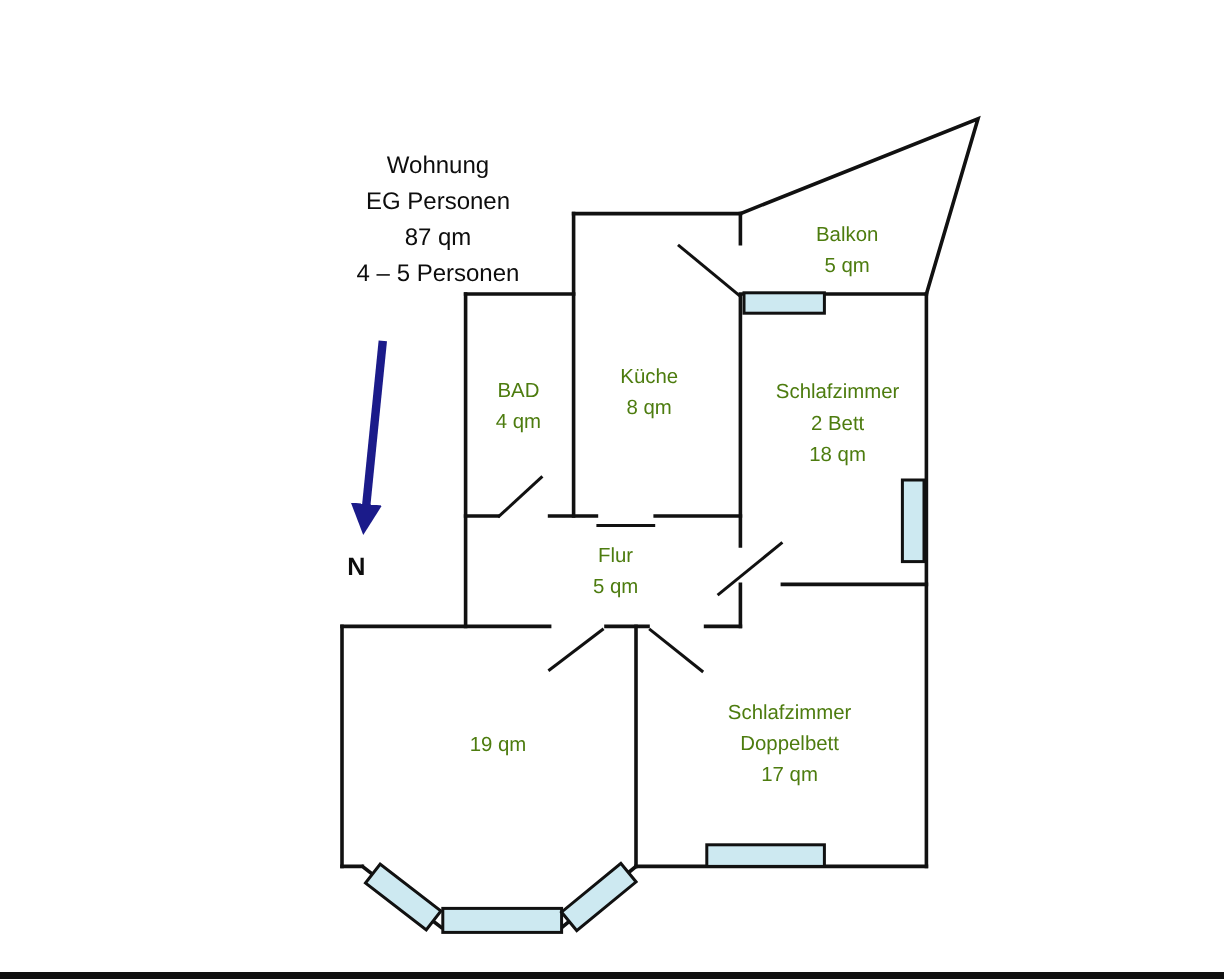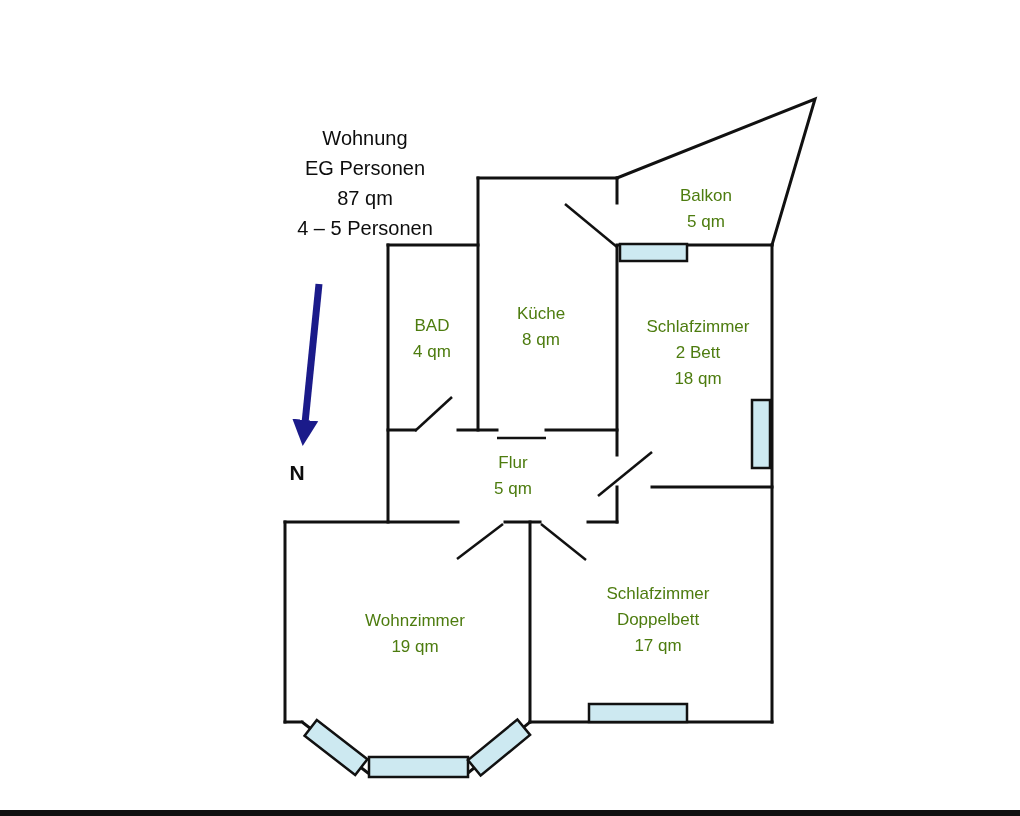--- a/index.html
+++ b/index.html
@@ -123,21 +123,20 @@
     <div>2 Bett</div>
     <div>18 qm</div>
   </div>
 
   <div class="room-label" style="left:463px;top:450px;width:100px;">
     <div>Flur</div>
     <div>5 qm</div>
   </div>
 
   <div class="room-label" style="left:340px;top:608px;width:150px;">
-    <div>Wohnzimmer</div>
     <div>19 qm</div>
   </div>
 
   <div class="room-label" style="left:573px;top:581px;width:170px;">
     <div>Schlafzimmer</div>
     <div>Doppelbett</div>
     <div>17 qm</div>
   </div>
 
   <div class="bottom-bar"></div>

